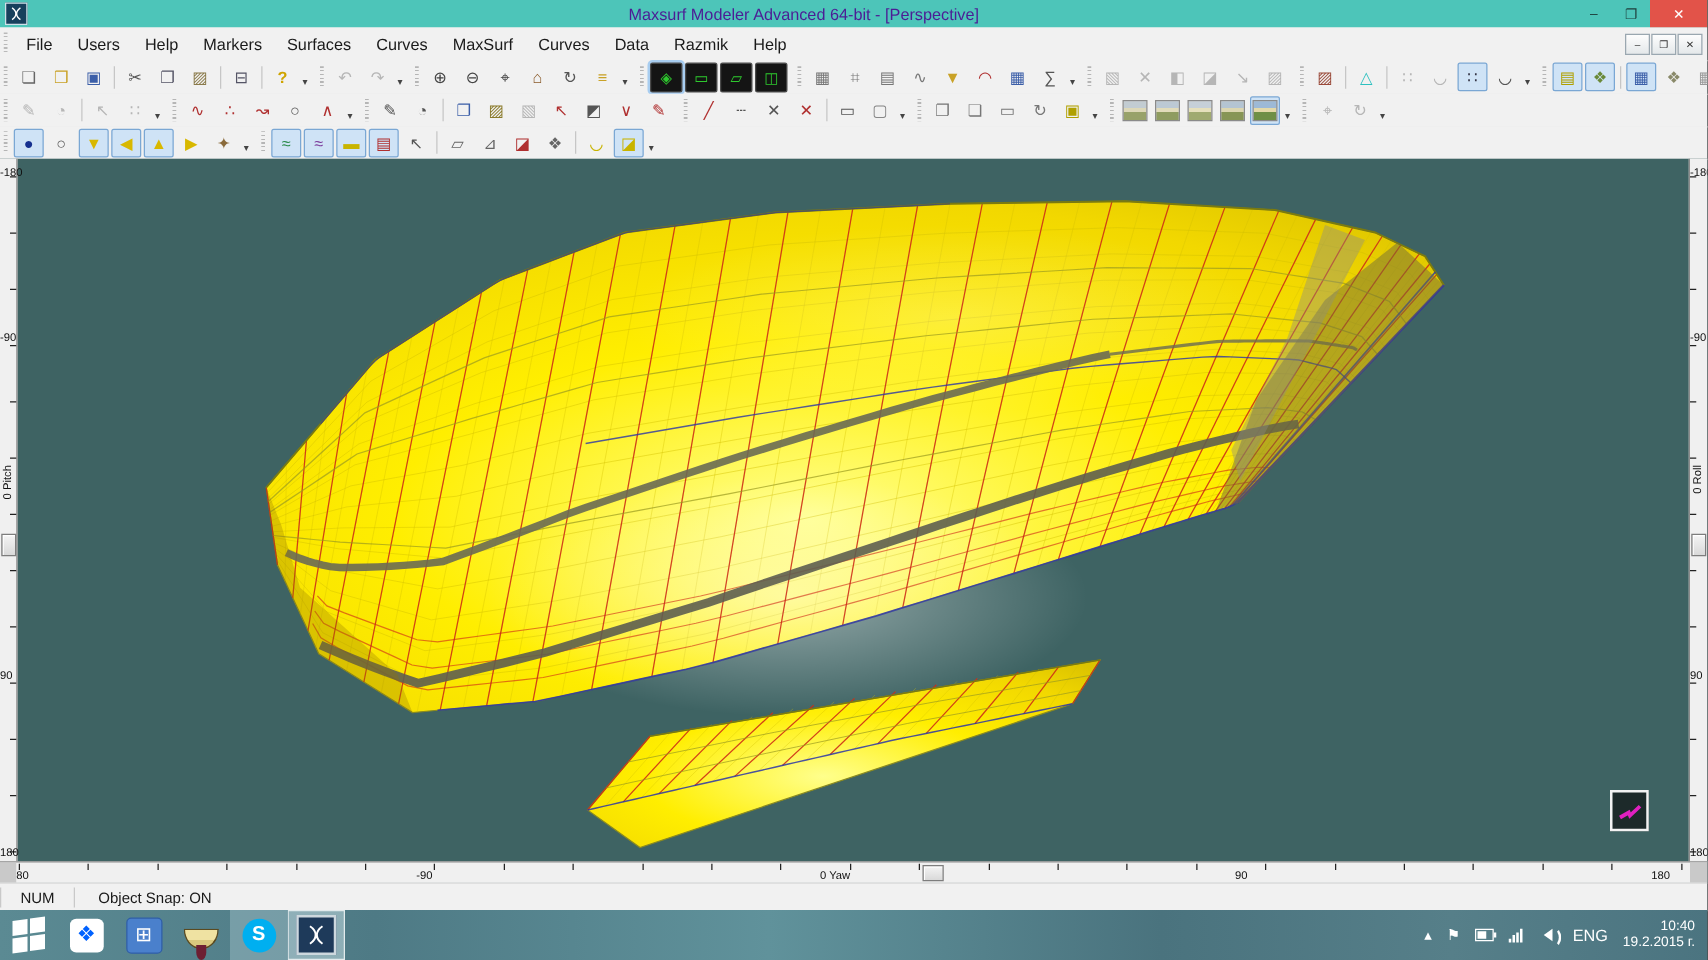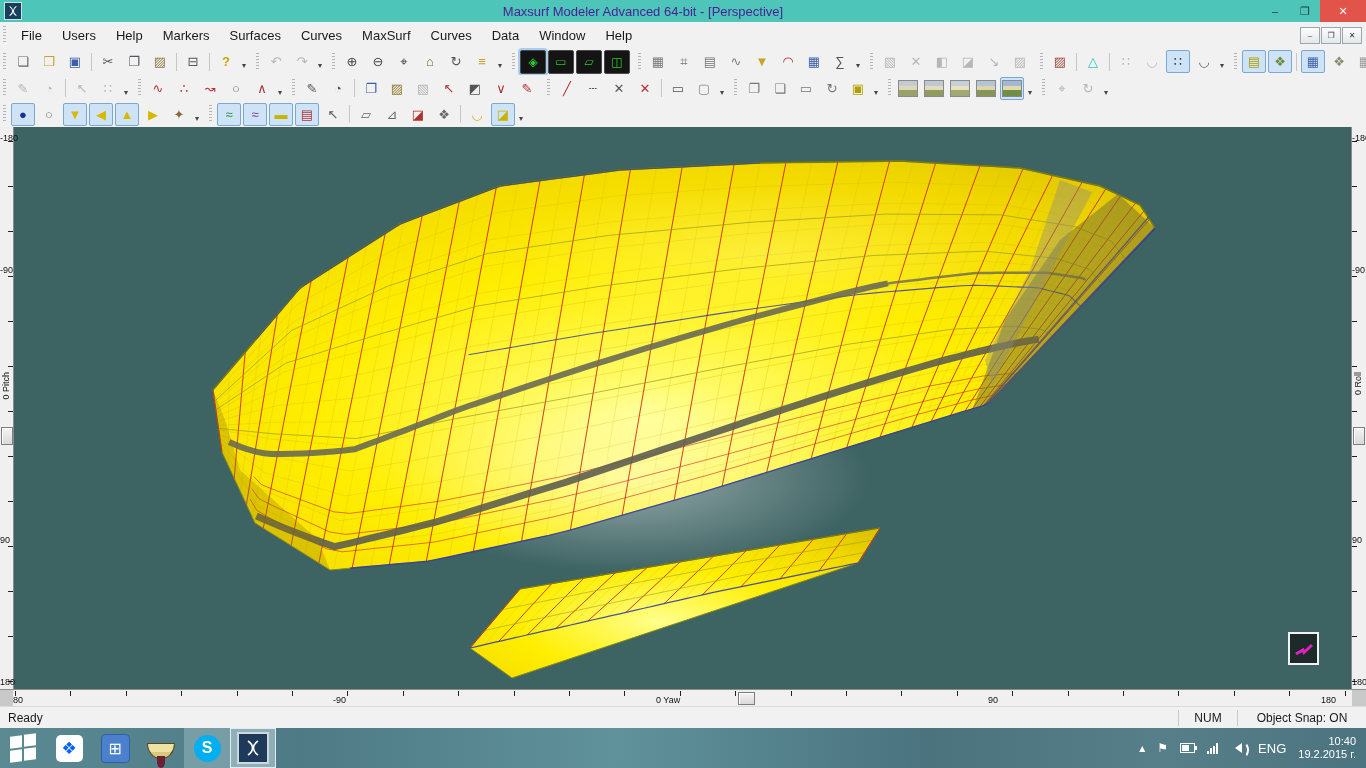--- a/index.html
+++ b/index.html
@@ -126,21 +126,21 @@
     <span class="menu-items" style="display: flex;">
         <span class="menu-item">File</span>
         <span class="menu-item">Users</span>
         <span class="menu-item">Help</span>
         <span class="menu-item">Markers</span>
         <span class="menu-item">Surfaces</span>
         <span class="menu-item">Curves</span>
         <span class="menu-item">MaxSurf</span>
         <span class="menu-item">Curves</span>
         <span class="menu-item">Data</span>
-        <span class="menu-item">Window</span>
+        <span class="menu-item">Razmik</span>
         <span class="menu-item">Help</span>
       </span>
     <span class="mdi-controls">
       <span class="mdi-btn">‒</span>
       <span class="mdi-btn">❐</span>
       <span class="mdi-btn">✕</span>
     </span>
   </div>
 
   <div class="tb-row" id="tb-row-0">
@@ -569,21 +569,20 @@
     <div class="corner" style="left:0"></div>
     <div class="corner r"></div>
     <div class="locator">
       <svg width="22" height="20" viewBox="0 0 22 20">
           <path d="M3,15 L10,11 L11,13.5 L19,6" stroke="#e020c0" stroke-width="3" fill="none"></path>
         </svg>
     </div>
   </div>
 
   <div class="statusbar">
-    <span class="sb-cell sb-ready">Ready</span>
     <span class="sb-cell sb-num">NUM</span>
     <span class="sb-cell sb-snap">Object Snap: ON</span>
   </div>
 
   <div class="taskbar">
     <div class="tb-app">
       <span class="win-flag">
           <div></div>
           <div></div>
           <div></div>

